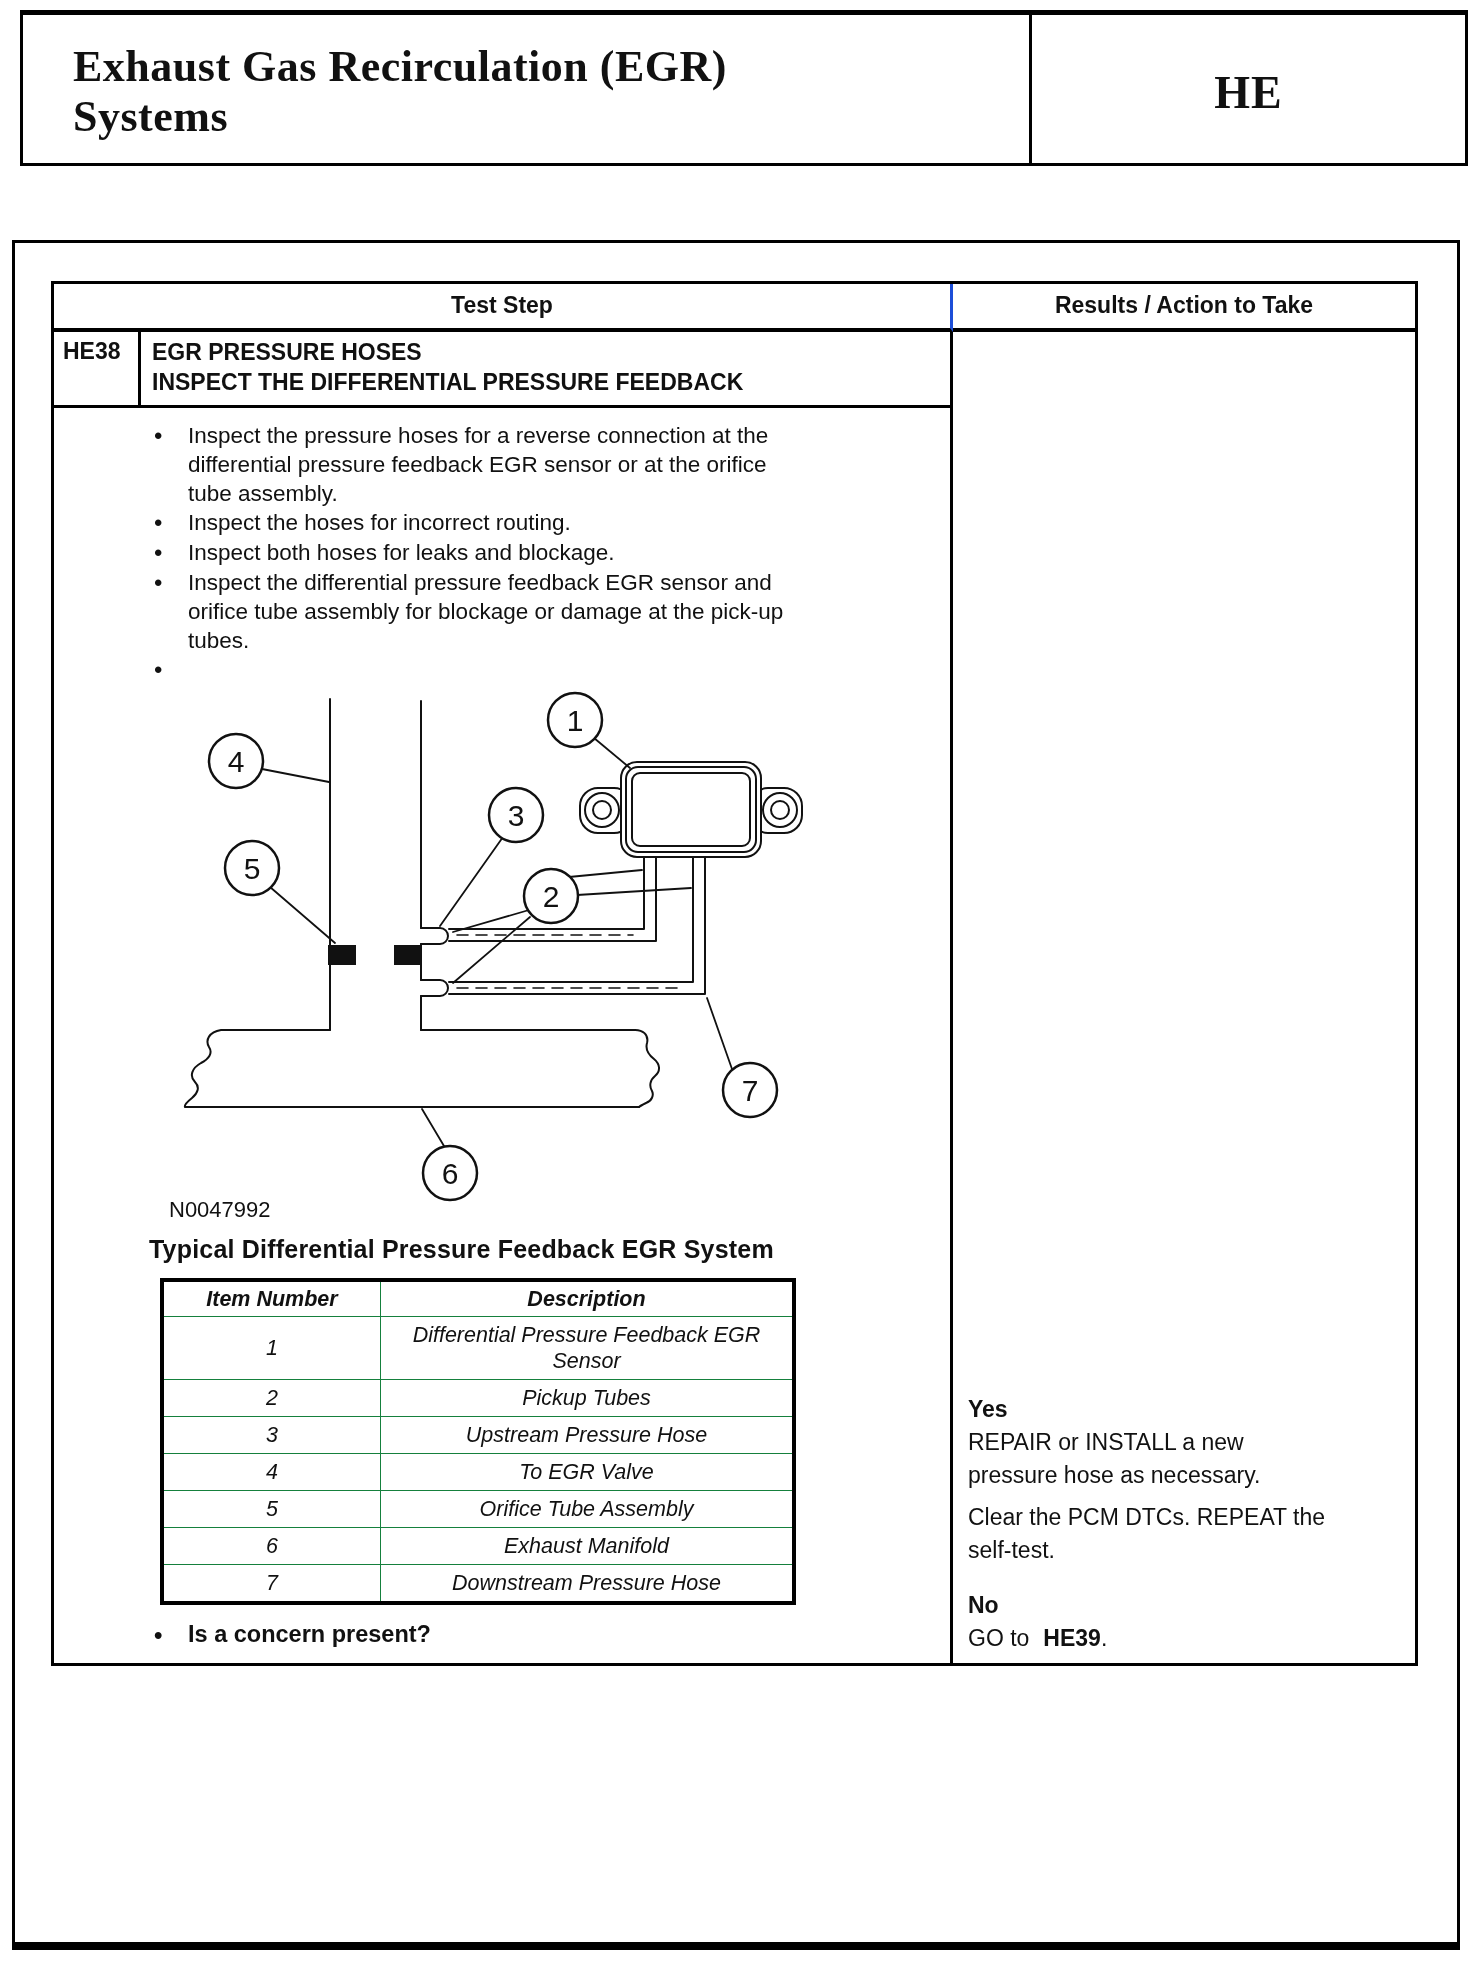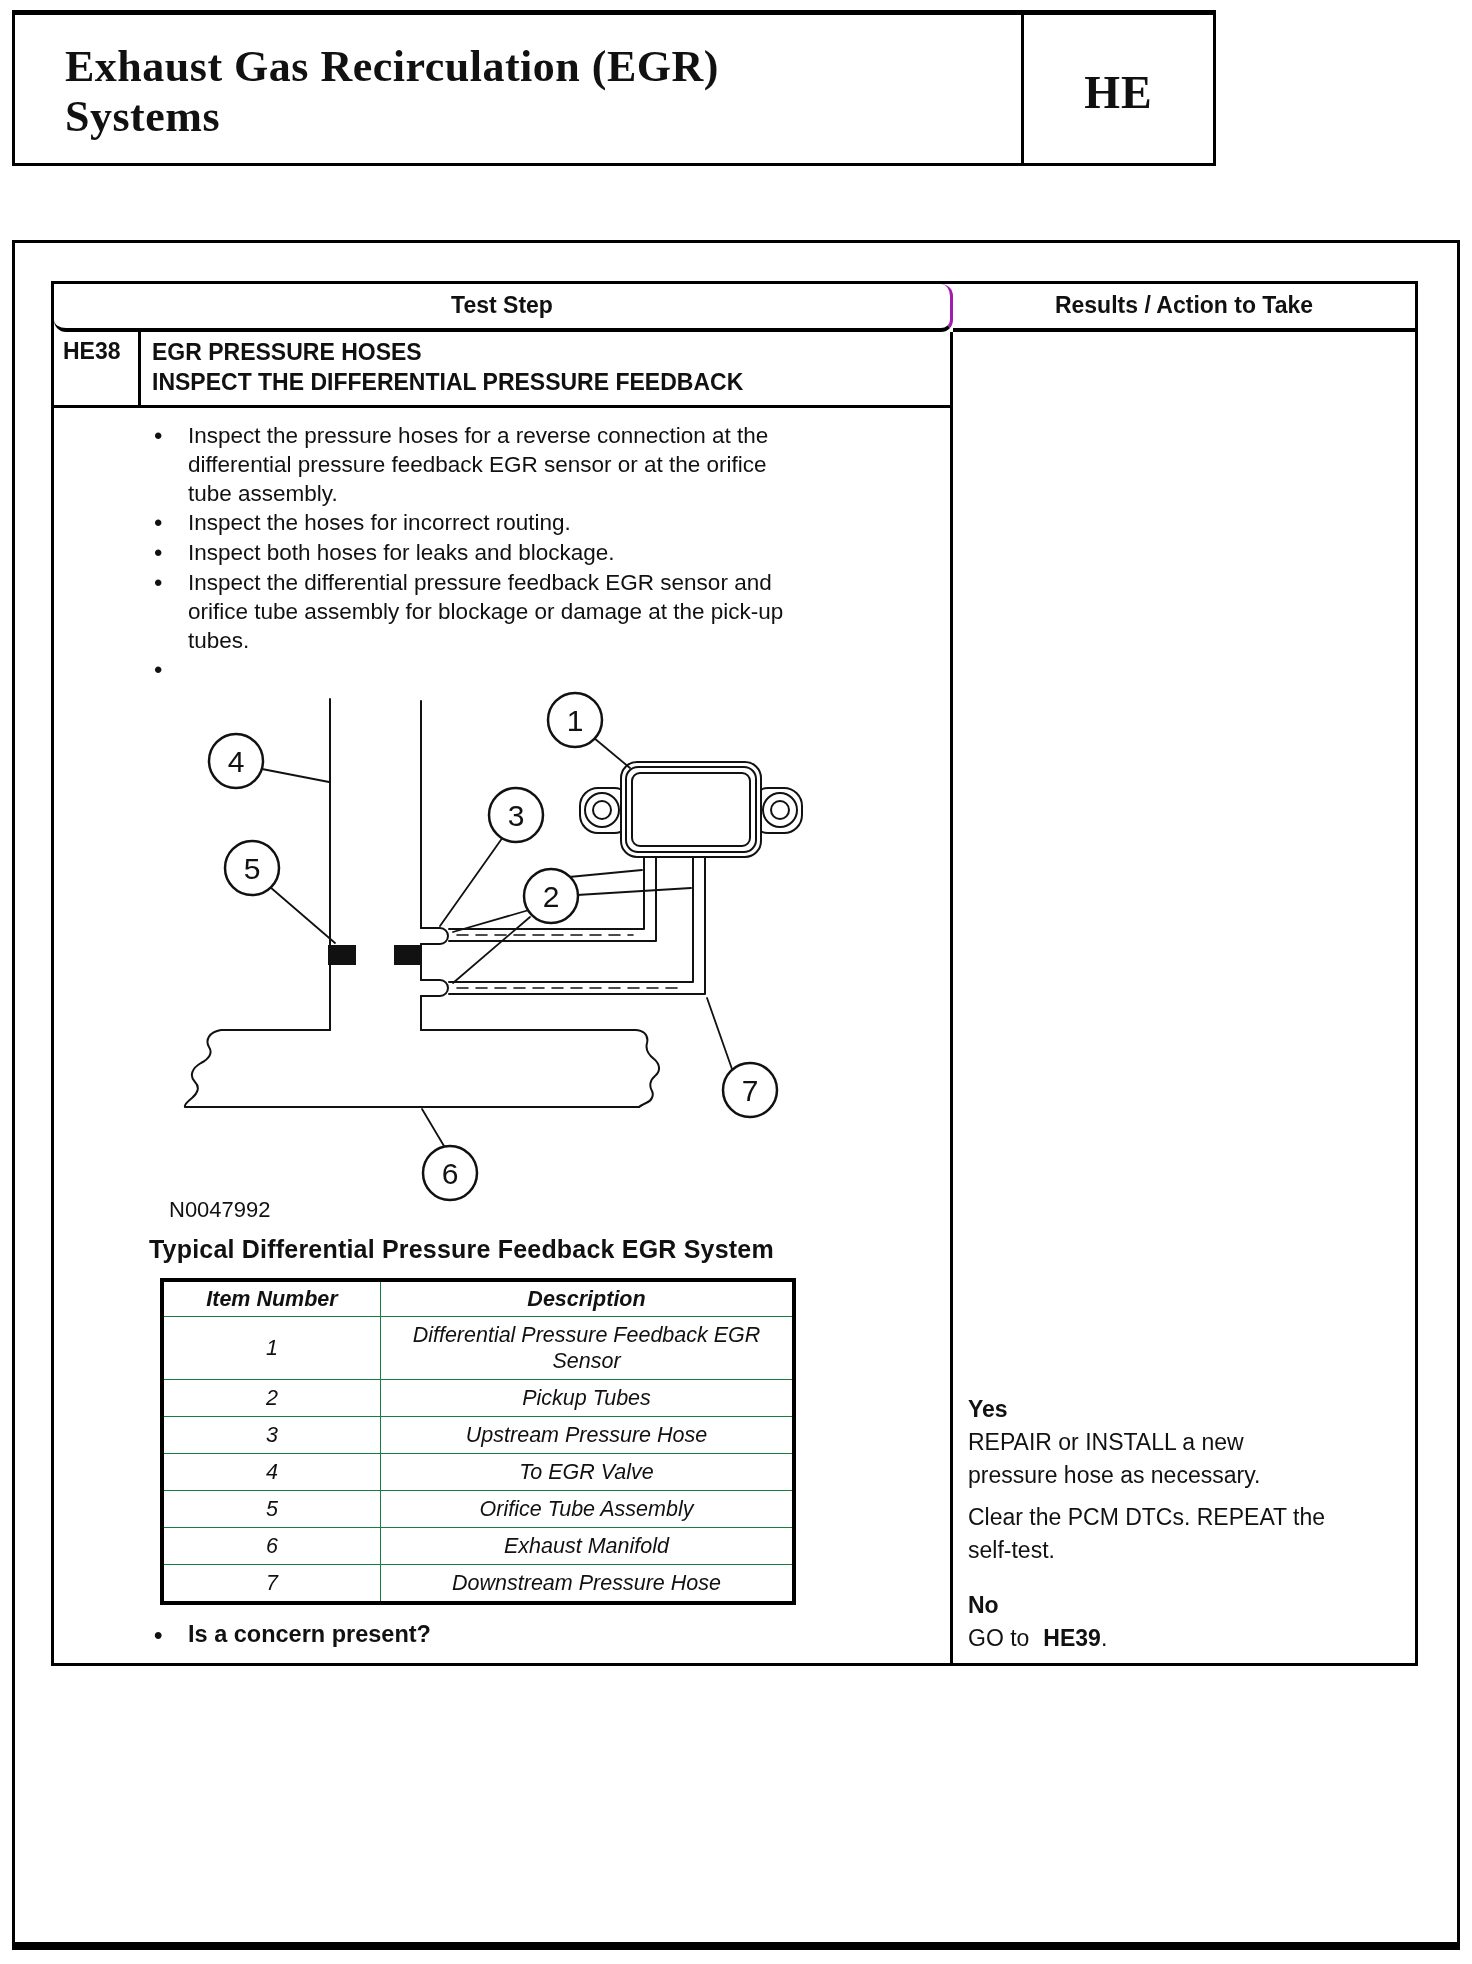--- a/index.html
+++ b/index.html
@@ -4,21 +4,21 @@
 <style>
   html,body { margin:0; padding:0; }
   body {
     width:1472px; height:1964px;
     background:#ffffff; color:#111;
     font-family:"Liberation Sans", sans-serif;
     position:relative;
     -webkit-font-smoothing:antialiased;
   }
   .header-box {
-    position:absolute; left:12px; top:10px; width:1204px; height:156px;
+    position:absolute; left:20px; top:10px; width:1448px; height:156px;
     border:3px solid #000; border-top-width:5px;
     display:flex; box-sizing:border-box;
   }
   .hb-left {
     width:1009px; border-right:3px solid #000; box-sizing:border-box;
     padding:27px 0 0 50px;
   }
   .doc-title {
     font-family:"Liberation Serif", serif; font-weight:bold;
     font-size:44px; line-height:50px; letter-spacing:0.5px;
@@ -37,21 +37,21 @@
   }
   .test-table {
     position:absolute; left:36px; top:38px; width:1367px;
     border:3px solid #000; box-sizing:border-box;
     display:grid; grid-template-columns:899px 1fr;
   }
   .th {
     font-weight:bold; font-size:23px; text-align:center;
     padding:8px 0 9px 0; border-bottom:4px solid #000;
   }
-  .th-left { border-right:3px solid #a21caf;border-radius:12px; }
+  .th-left { border-right:3px solid #1d4ed8; }
   .step-cell { border-right:3px solid #000; padding-bottom:12px; }
   .step-head {
     display:grid; grid-template-columns:87px 1fr;
     border-bottom:3px solid #000;
   }
   .step-id {
     border-right:3px solid #000; font-weight:bold; font-size:23px;
     padding:6px 0 0 9px; box-sizing:border-box;
   }
   .step-title {

